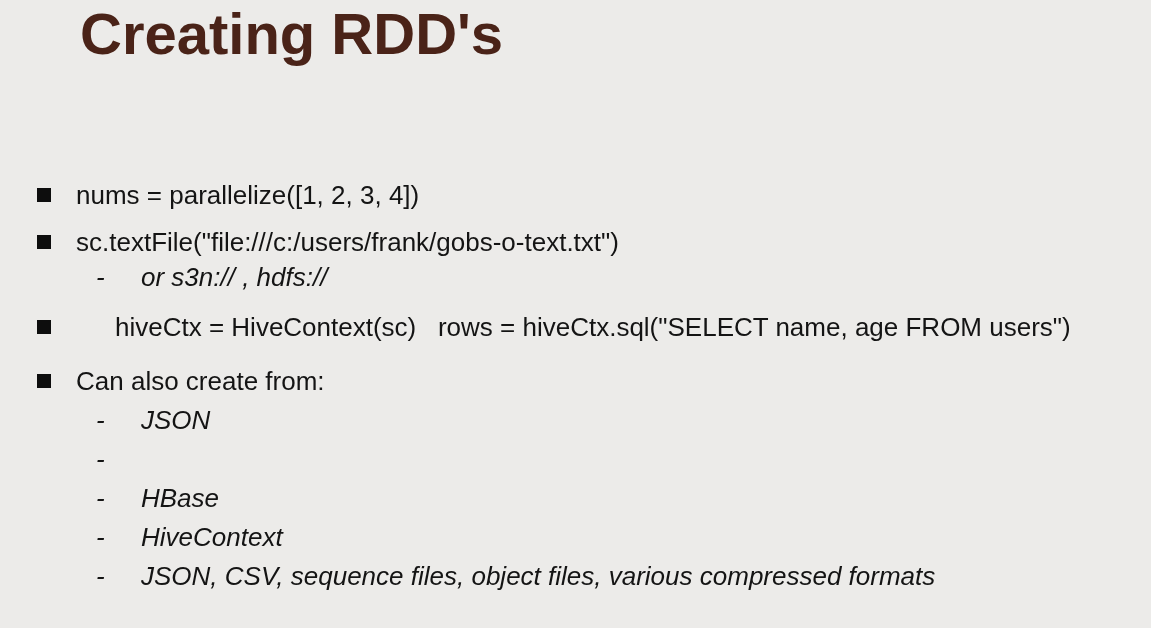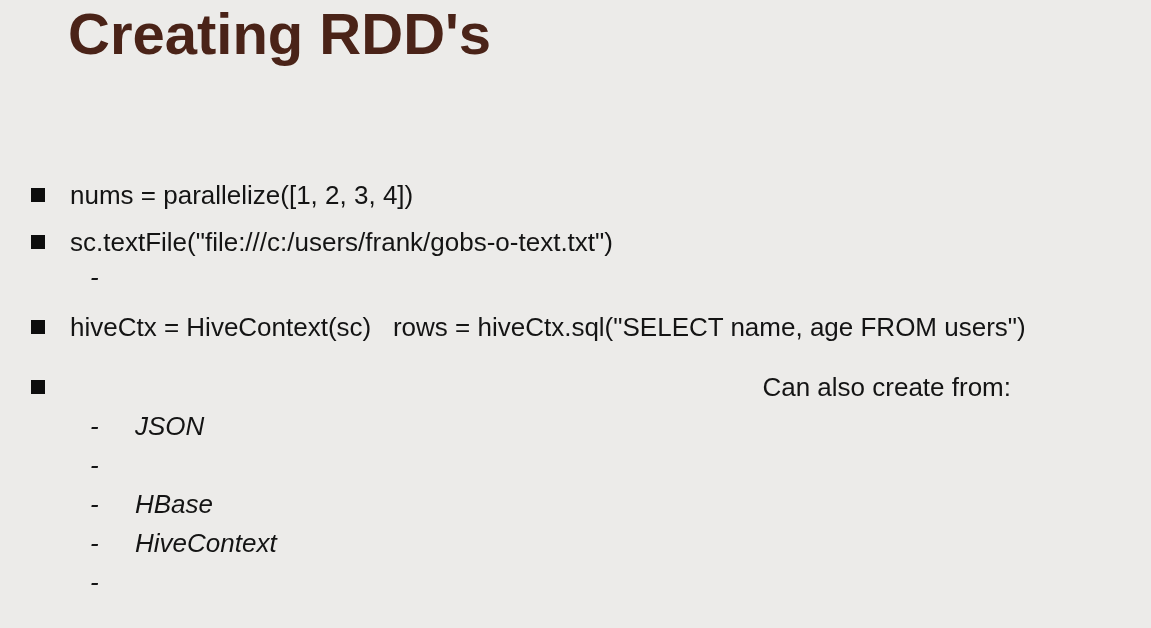--- a/index.html
+++ b/index.html
@@ -10,30 +10,30 @@
   .slide {
     position: relative;
     width: 1151px;
     height: 628px;
     overflow: hidden;
     background: var(--bg, #ECEBE9);
     font-family: "Liberation Sans", "DejaVu Sans", sans-serif;
   }
   .title {
     position: absolute;
-    left: 68px;
+    left: 80px;
     top: 2px;
     font-size: 58px;
     line-height: 1.1;
     font-weight: bold;
     color: var(--title, #4A2318);
   }
   .content {
     position: absolute;
-    left: 8px;
+    left: 14px;
     top: 178px;
     width: 1003px;
     color: var(--text, #141414);
   }
   .row {
     display: flex;
     align-items: center;
     height: 34px;
     font-size: 26px;
     white-space: pre;
@@ -49,22 +49,22 @@
   .row.sub {
     font-style: italic;
   }
   .row.sub .dash {
     flex: 0 0 auto;
     width: 45px;
     margin-left: 82px;
   }
   .mt13 { margin-top: 13px; }
   .mt1  { margin-top: 1px; }
-  .mt16 { margin-top: 16px; }
-  .mt14 { margin-top: 26px; justify-content: space-between; }
+  .mt16 { margin-top: 16px; gap: 39px; }
+  .mt14 { margin-top: 20px; }
   .mt5  { margin-top: 5px; }
 </style>
 </head>
 <body>
 
 <div class="slide">
   <div class="title">Creating RDD's</div>
 
   <div class="content">
 
@@ -73,20 +73,21 @@
       <span>nums = parallelize([1, 2, 3, 4])</span>
     </div>
 
     <div class="row main mt13">
       <span class="marker-box"></span>
       <span>sc.textFile("file:///c:/users/frank/gobs-o-text.txt")</span>
     </div>
 
     <div class="row sub mt1">
       <span class="dash">-</span>
+      <span>or s3n:// , hdfs://</span>
     </div>
 
     <div class="row main mt16">
       <span class="marker-box"></span>
       <span>hiveCtx = HiveContext(sc)   rows = hiveCtx.sql("SELECT name, age FROM users")</span>
     </div>
 
     <div class="row main mt14">
       <span class="marker-box"></span>
       <span>Can also create from:</span>
@@ -106,16 +107,17 @@
       <span>HBase</span>
     </div>
 
     <div class="row sub mt5">
       <span class="dash">-</span>
       <span>HiveContext</span>
     </div>
 
     <div class="row sub mt5">
       <span class="dash">-</span>
+      <span>JSON, CSV, sequence files, object files, various compressed formats</span>
     </div>
 
   </div>
 </div>
 
 </body></html>

